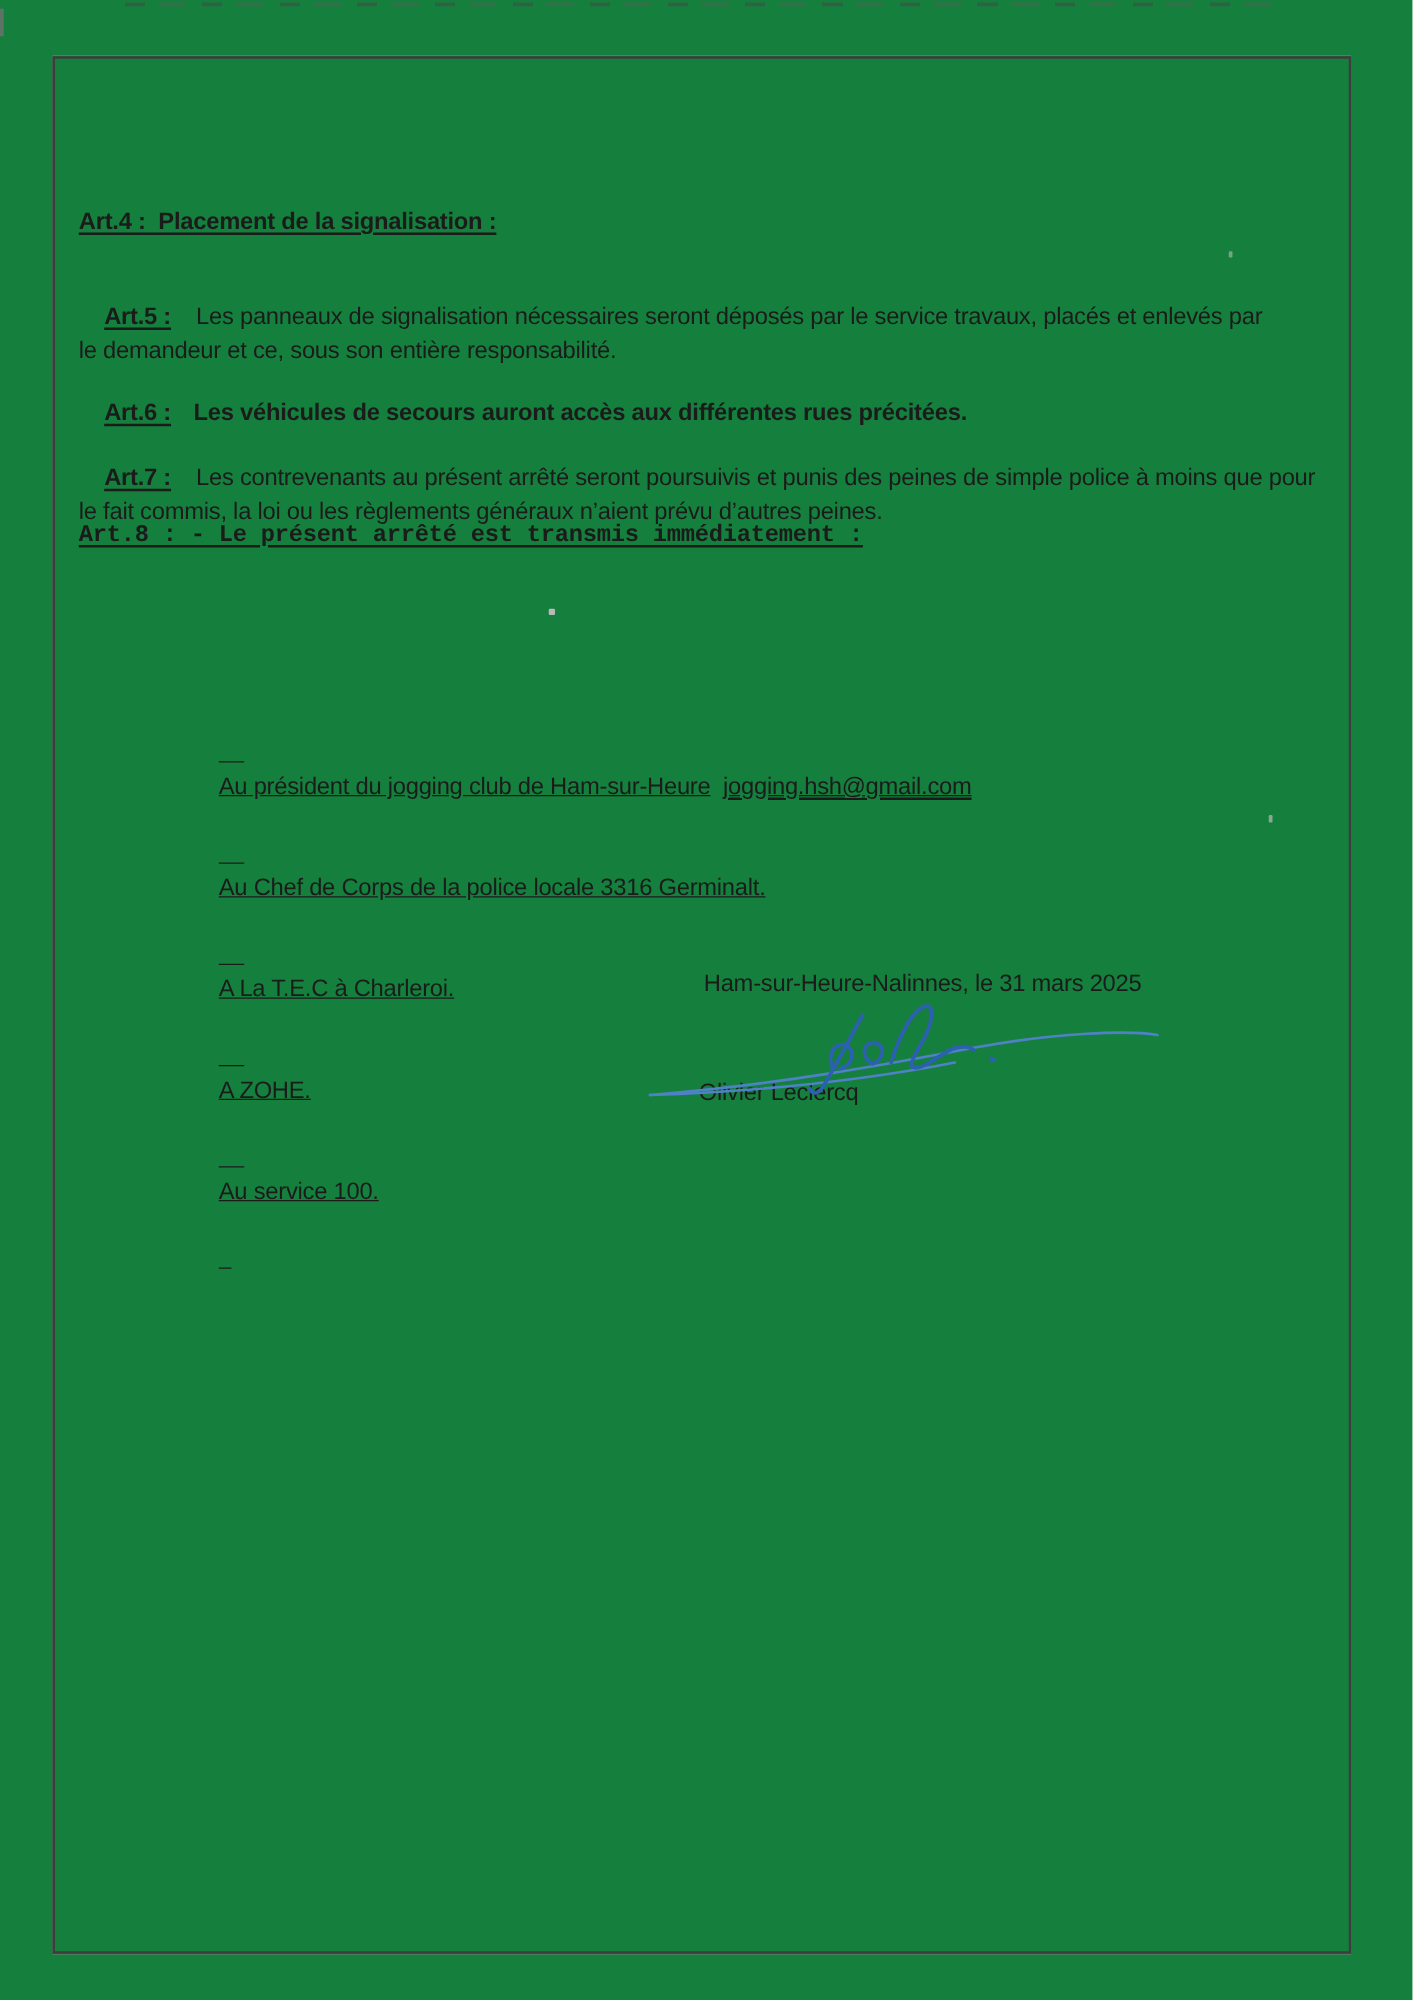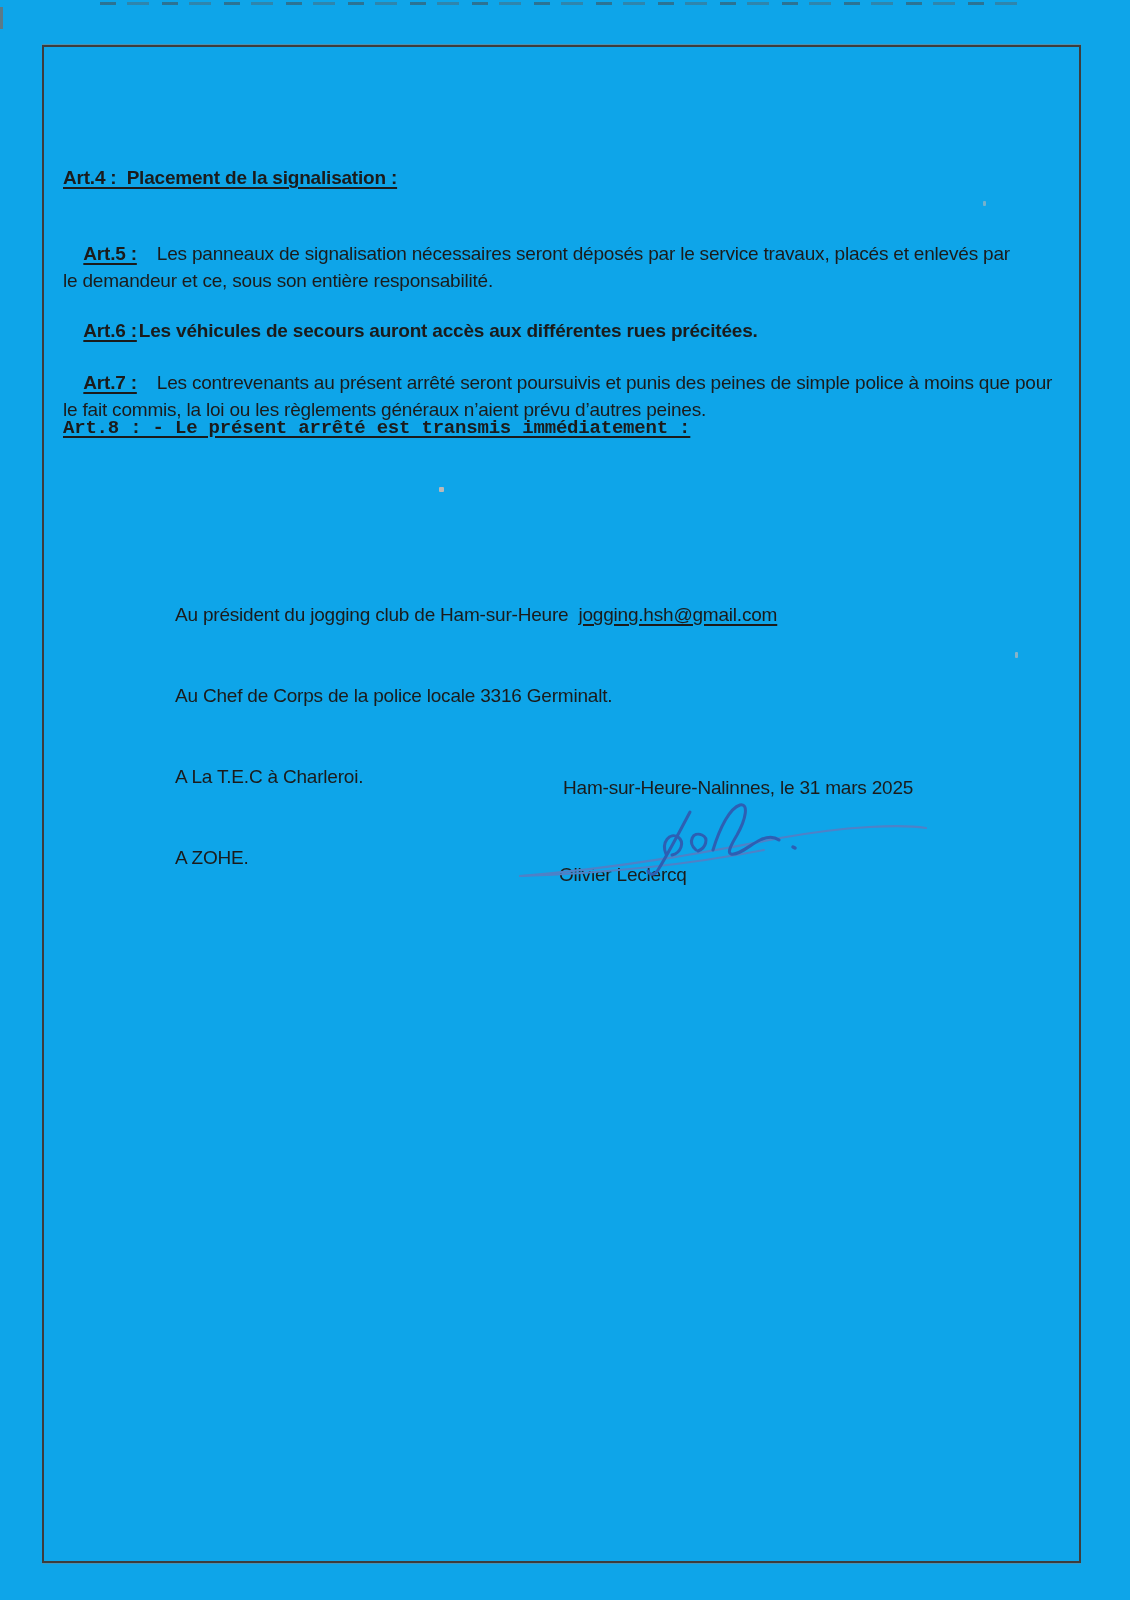--- a/index.html
+++ b/index.html
@@ -1,19 +1,19 @@
 <!DOCTYPE html>
 <html><head>
 <meta charset="utf-8">
 <style>
   html,body{margin:0;padding:0;background:#ffffff;}
   .page{
     position:relative;
     width:1130px;height:1600px;
-    background:#0ea5e9;
+    background:#15803d;
     overflow:hidden;
     font-family:"Liberation Sans","DejaVu Sans",sans-serif;
     color:#1b1b1b;
   }
   
   .top-dashes{
     position:absolute;left:100px;top:2px;width:920px;height:3px;
     background:repeating-linear-gradient(90deg,
       rgba(70,70,70,.75) 0 16px, rgba(0,0,0,0) 16px 27px,
       rgba(90,90,90,.6) 27px 49px, rgba(0,0,0,0) 49px 62px);
@@ -32,28 +32,28 @@
     position:absolute;left:42px;top:45px;width:1035px;height:1514px;
     border:2px solid #3d3d3d;
     box-shadow:0 -1px 0 rgba(130,130,130,.55), 0 1px 0 rgba(130,130,130,.45);
     background:transparent;
   }
   
   .blk{position:absolute;font-size:19px;line-height:27px;letter-spacing:-0.2px;white-space:pre-wrap;}
   .b{font-weight:700;}
   .u{text-decoration:underline;text-decoration-thickness:2px;text-underline-offset:3px;}
   .label{margin-right:20px;}
-  .label-tight{margin-right:2px;}
+  .label-tight{margin-right:18px;}
   #art4{left:63px;top:110px;width:952px;}
   #art4 .body{margin-top:1px;}
   #art5{left:63px;top:213px;width:952px;}
   #art6{left:63px;top:290px;width:980px;}
   #art7{left:63px;top:342px;width:992px;}
   #art8{left:63px;top:415px;width:980px;font-family:Liberation Mono, monospace;}
-  #recipients{left:175px;top:547px;width:720px;}
+  #recipients{left:175px;top:562px;width:720px;text-decoration:underline;}
   #recipients .rline{height:27px;}
   .email{margin-left:10px;}
   #closing{left:563px;top:715px;width:420px;line-height:29px;}
   #closing .cline2{margin-left:-4px;}
   
   #signature-ink{position:absolute;left:512px;top:779px;width:420px;height:106px;}
 </style>
 </head>
 <body>
 
@@ -83,20 +83,21 @@
     <span class="b u label">Art.7 :</span><span>Les contrevenants au présent arrêté seront poursuivis et punis des peines de simple police à moins que pour le fait commis, la loi ou les règlements généraux n’aient prévu d’autres peines.</span>
   </div>
 
   <div class="blk b u" id="art8">Art.8 : - Le présent arrêté est transmis immédiatement :</div>
 
   <div class="blk" id="recipients">
     <div class="rline"><span>Au président du jogging club de Ham-sur-Heure</span><span class="u email">jogging.hsh@gmail.com</span></div>
     <div class="rline">Au Chef de Corps de la police locale 3316 Germinalt.</div>
     <div class="rline">A La T.E.C à Charleroi.</div>
     <div class="rline">A ZOHE.</div>
+    <div class="rline">Au service 100.</div>
   </div>
 
   <div class="blk" id="closing">
     <div>Ham-sur-Heure-Nalinnes, le 31 mars 2025</div>
     <div class="cline2">Olivier Leclercq</div>
   </div>
 
   <svg id="signature-ink" viewBox="0 0 420 106">
     <g fill="none" stroke-linecap="round" stroke-linejoin="round">
       <path stroke-width="2.2" d="M 8,97 C 110,89 200,72 268,59 C 335,47 390,45 414,49" stroke="#4f81c7"></path>

